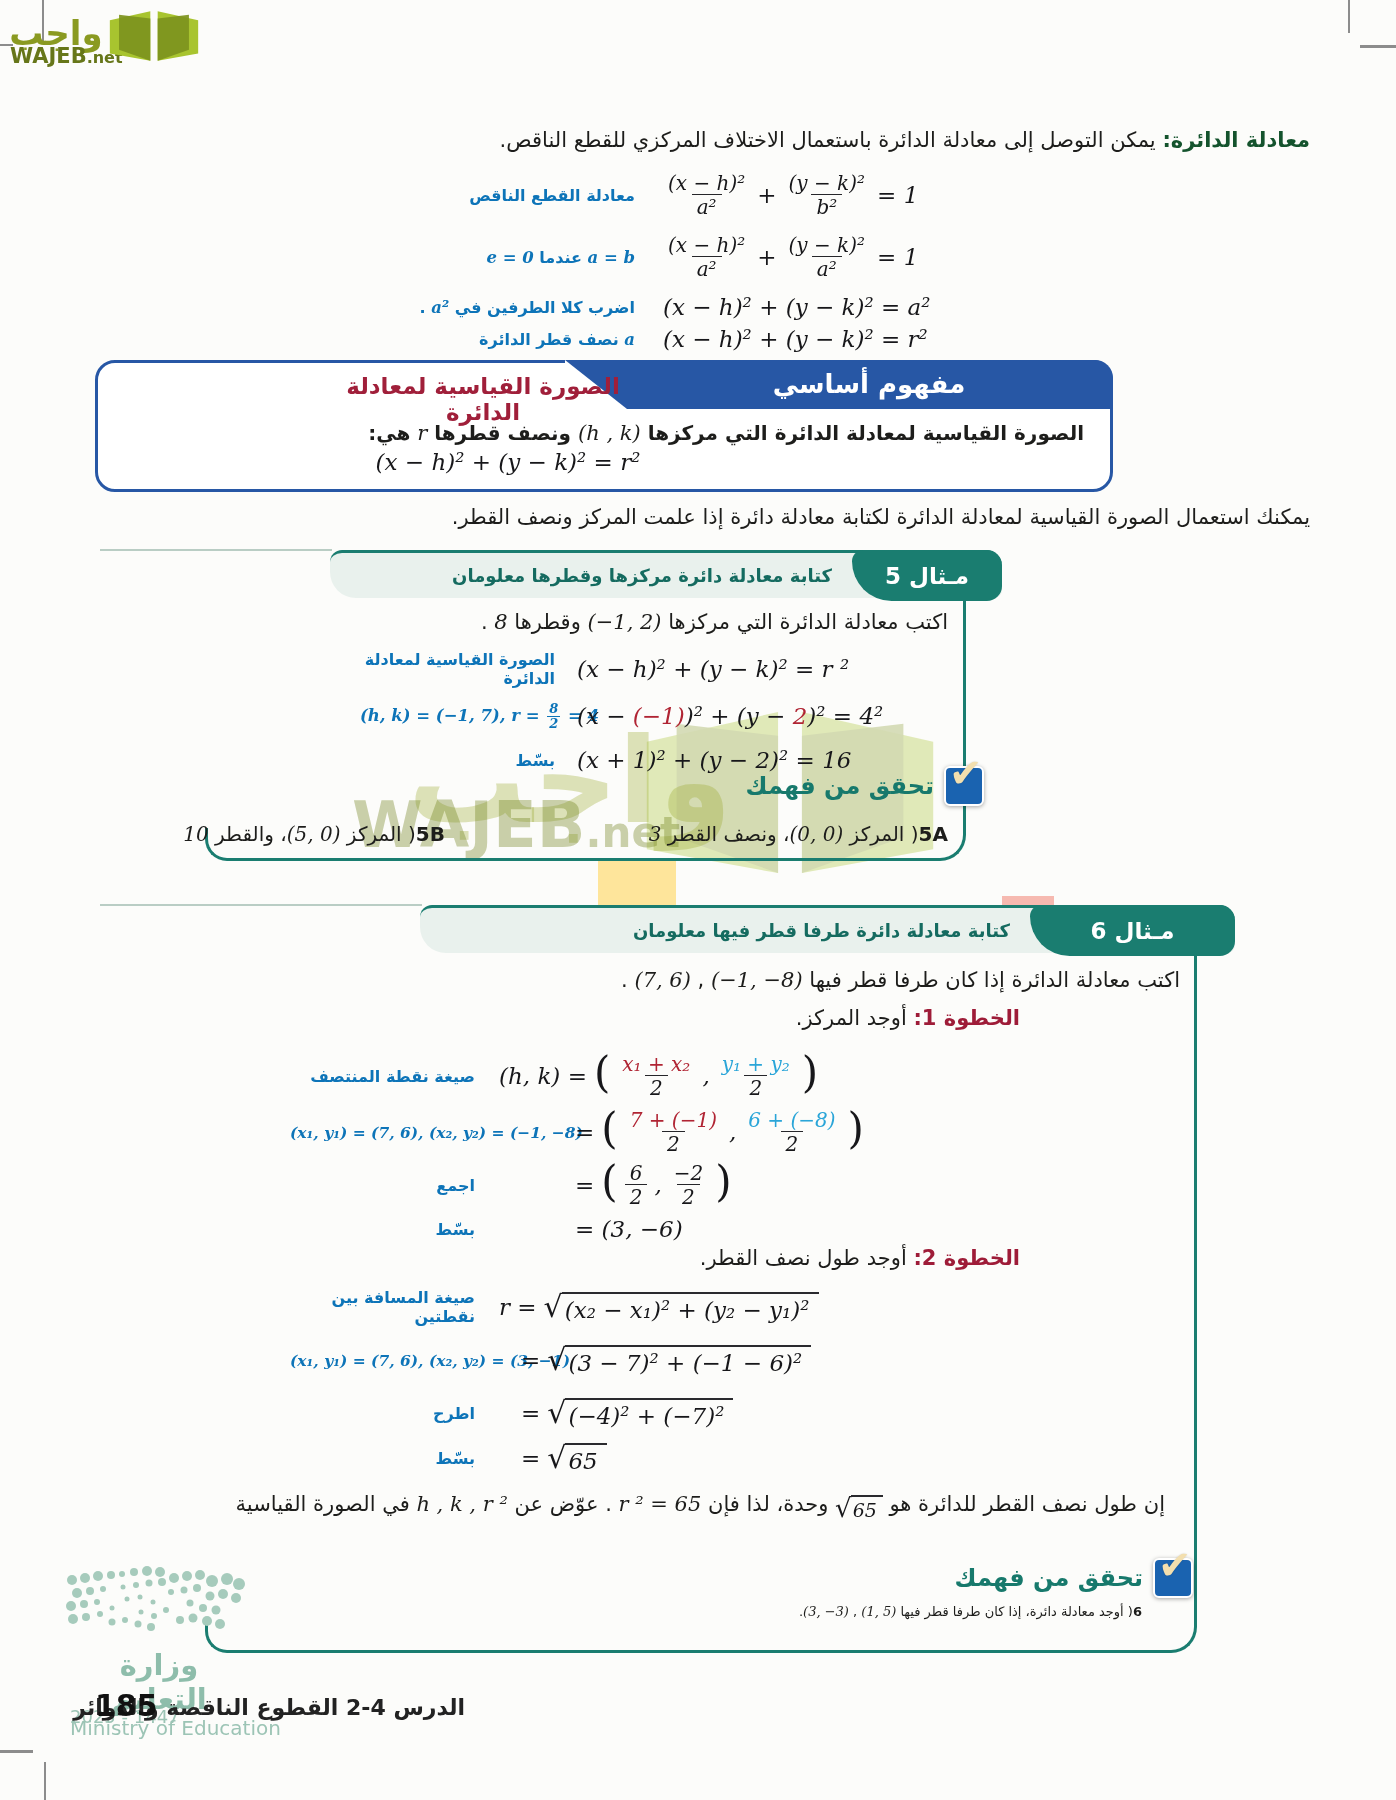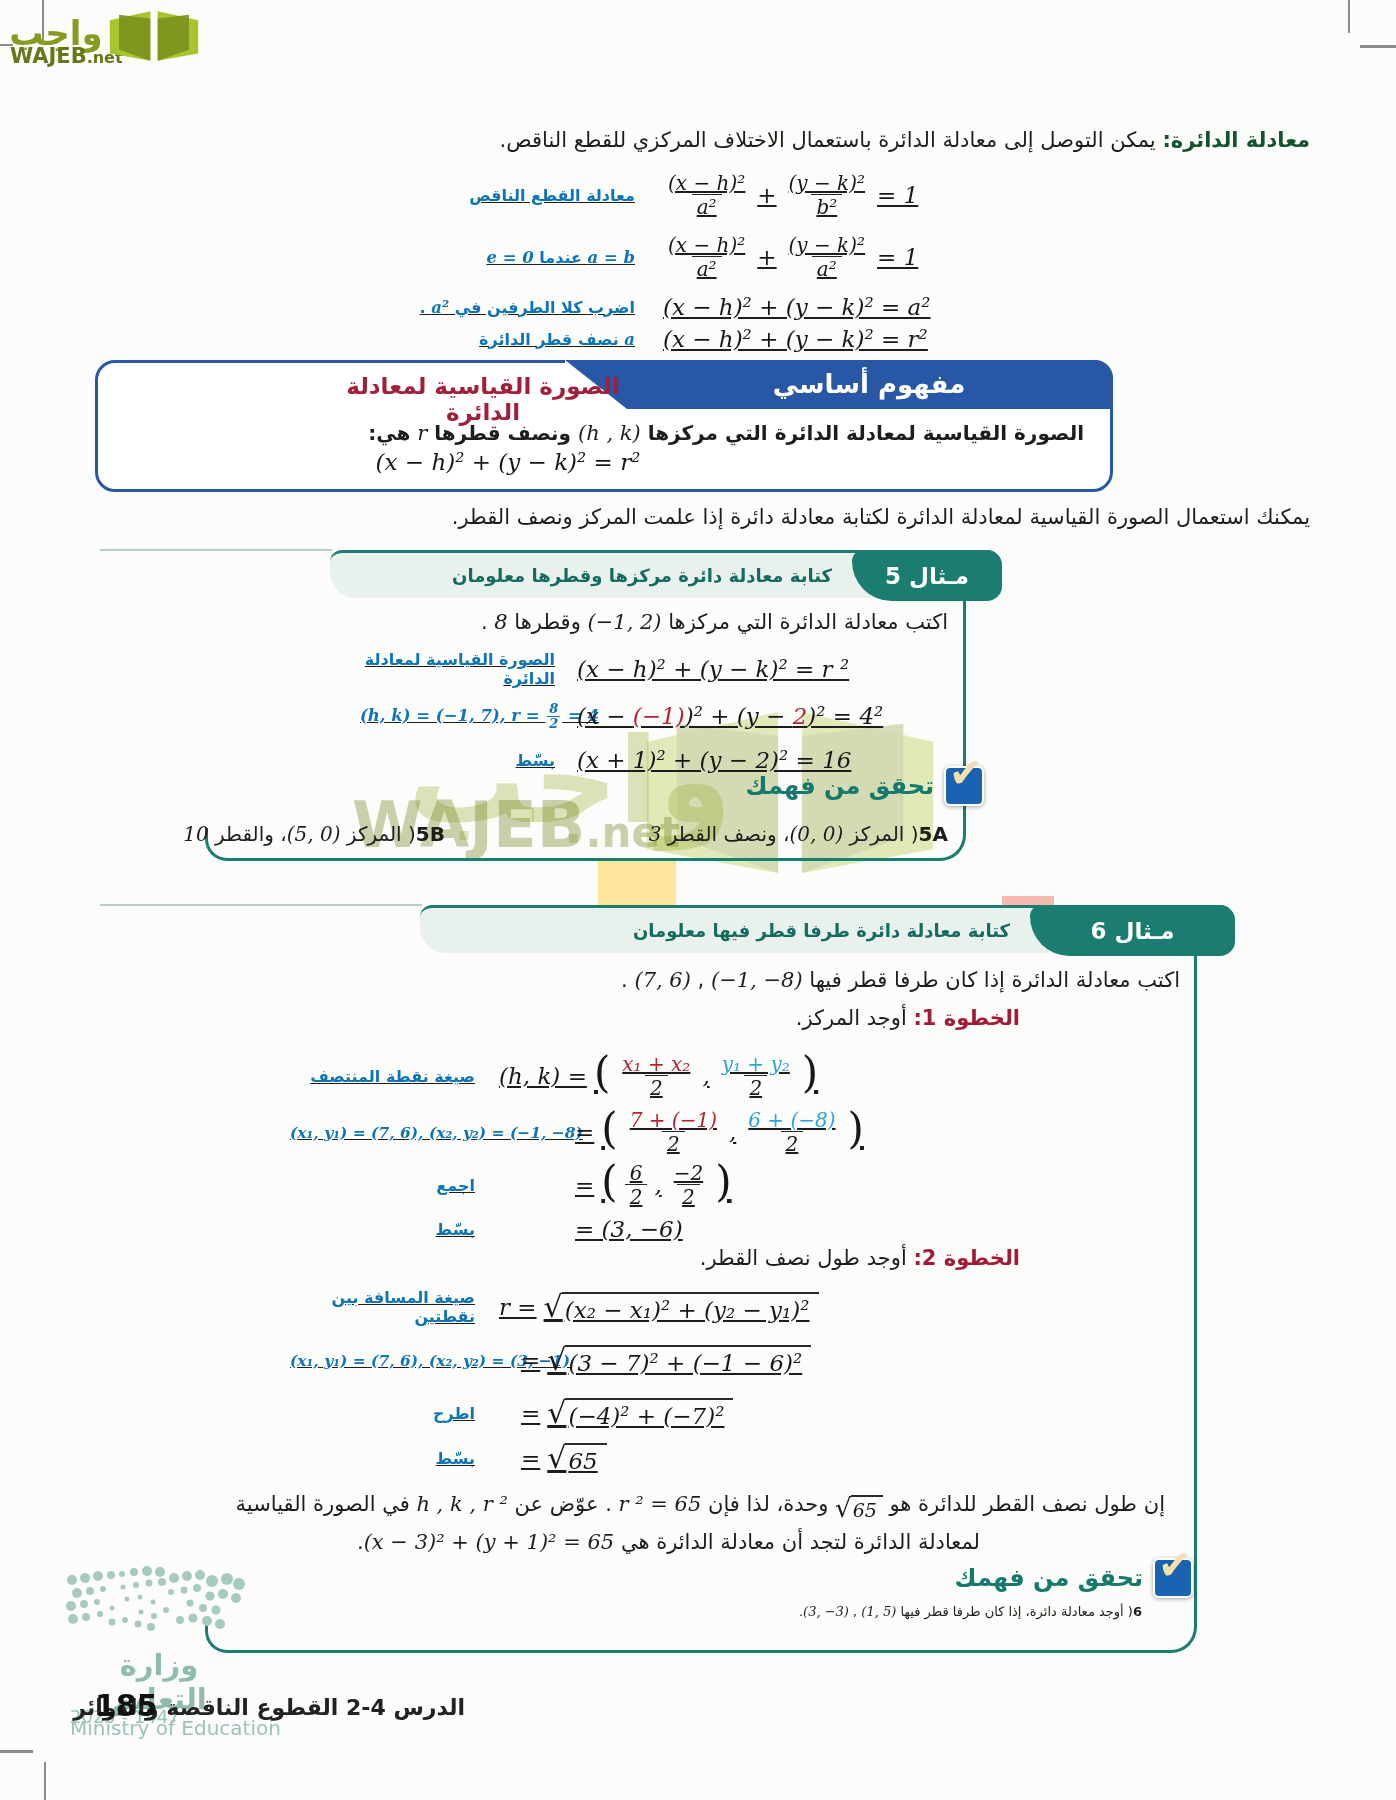--- a/index.html
+++ b/index.html
@@ -10,21 +10,21 @@
   .rtl{direction:rtl;unicode-bidi:isolate;}
   .ltr{direction:ltr;unicode-bidi:isolate;}
   .ar{font-size:21px;}
   .m{font-family:"DejaVu Serif",serif;font-style:italic;unicode-bidi:isolate;direction:ltr;}
   .eq{font-family:"DejaVu Serif",serif;font-style:italic;font-size:23px;color:#17171a;
       white-space:nowrap;direction:ltr;unicode-bidi:isolate;}
   .eqflex{display:flex;align-items:center;gap:7px;direction:ltr;font-family:"DejaVu Serif",serif;
       font-style:italic;font-size:23px;color:#17171a;white-space:nowrap;}
   .lbl{color:#0d74b8;font-weight:bold;font-size:16px;}
   .lbl .m{font-size:16.5px;}
-  .erow{position:absolute;display:flex;align-items:center;text-decoration:underline;}
+  .erow{position:absolute;display:flex;align-items:center;}
   .lblbox{flex:none;text-align:right;}
   .w240{width:240px;} .w195{width:195px;} .w185{width:185px;}
   .mgl28{margin-left:28px;} .mgl22{margin-left:22px;} .mgl24{margin-left:24px;}
   .fr{display:inline-flex;flex-direction:column;align-items:center;line-height:1.1;font-size:20px;}
   .fr .nu{padding:0 5px;}
   .fr .de{border-top:1.7px solid #26262a;padding:1px 5px 0;}
   .frsm{font-size:13px;line-height:1.05;display:inline-flex;flex-direction:column;align-items:center;vertical-align:middle;margin:0 2px;}
   .frsm .de{border-top:1.3px solid #0d74b8;padding:0 2px;}
   .red{color:#b02433;} .cyan{color:#2aa5d8;}
   .bigp{font-size:42px;font-weight:400;font-style:normal;line-height:.9;transform:translateY(-3px);}
@@ -332,23 +332,20 @@
   </div>
 
   <div class="abs rtl ar nw" style="right:231px;top:1492px;">
     <span>إن طول نصف القطر للدائرة هو </span><span class="ltr" style="display:inline-flex;vertical-align:-6px;">
         <span class="sq sqsm eq" style="font-size:19px;">
           <span class="rad">√</span>
           <span class="inner">65</span>
         </span>
       </span><span> وحدة، لذا فإن </span><span class="m">r ² = 65</span><span> . عوّض عن </span><span class="m">h , k , r ²</span><span> في الصورة القياسية</span>
   </div>
-  <div class="abs rtl ar nw" style="right:416px;top:1530px;">
-    <span>لمعادلة الدائرة لتجد أن معادلة الدائرة هي </span><span class="m">(x − 3)² + (y + 1)² = 65</span><span>.</span>
-  </div>
 
   <div class="chk" style="left:1153px;top:1558px;">
       <span class="g">✔</span>
     </div>
   <div class="abs tealtxt nw rtl" style="right:253px;top:1564px;font-size:24px;">تحقق من فهمك</div>
   <div class="abs rtl nw" style="right:254px;top:1604px;font-size:13px;">
     <span class="mark ltr">6</span><span>( أوجد معادلة دائرة، إذا كان طرفا قطر فيها </span><span class="m">(1, 5)</span><span> , </span><span class="m">(3, −3)</span><span>.</span>
   </div>
 
   <svg class="abs" style="left:62px;top:1566px;" width="190" height="74" viewBox="0 0 190 74">

